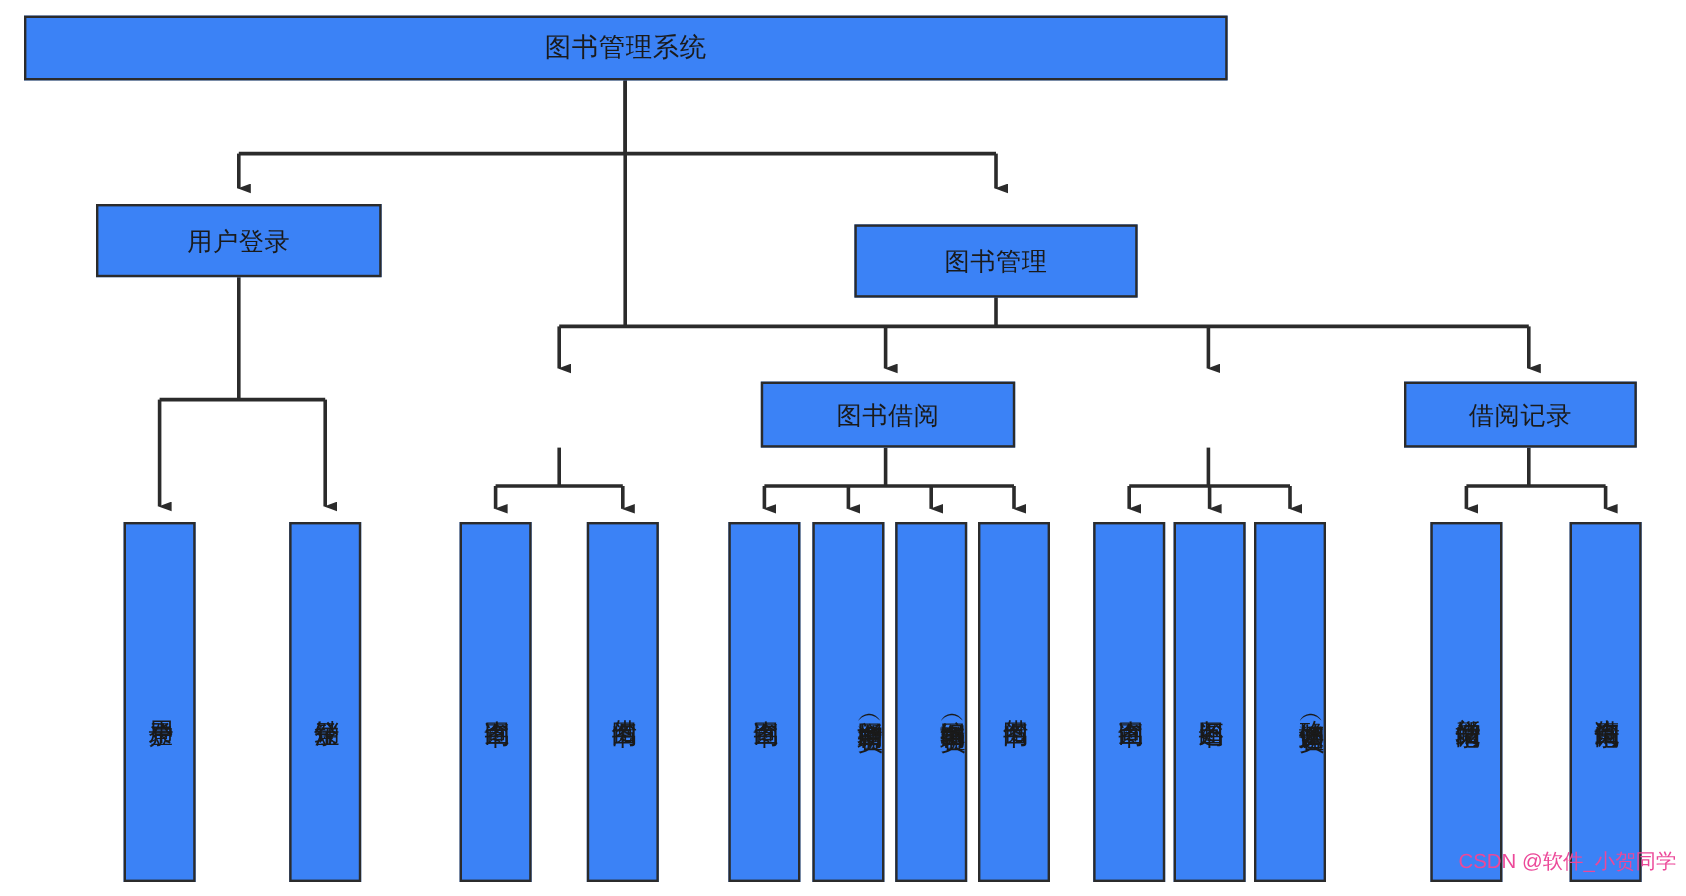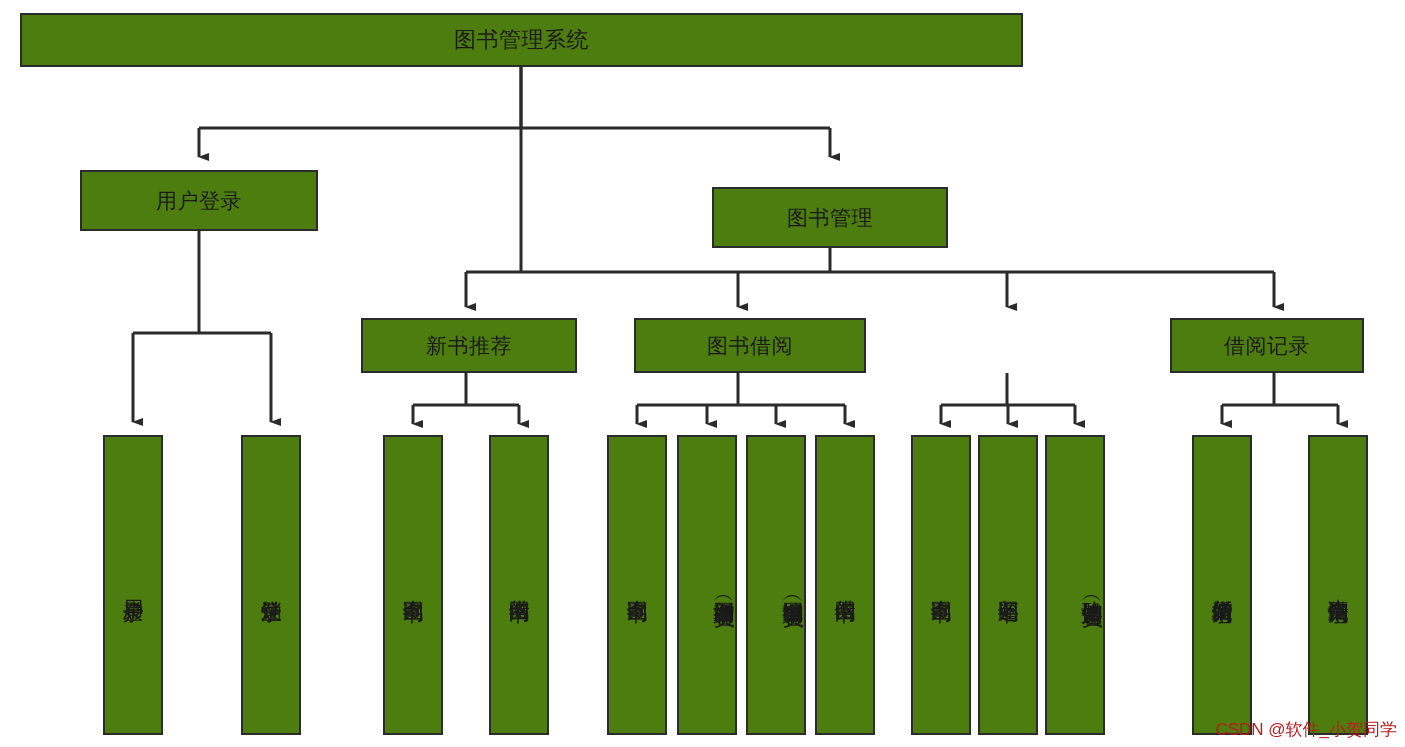--- a/index.html
+++ b/index.html
@@ -21,21 +21,21 @@
     position: absolute;
     left: 0;
     top: 0;
     width: 1405px;
     height: 747px;
     pointer-events: none;
   }
   .node {
     position: absolute;
     box-sizing: border-box;
-    background: #4d7c0f;
+    background: #3b82f6;
     border: 2px solid #2b2b2b;
     display: flex;
     align-items: center;
     justify-content: center;
     color: #1a1a1a;
   }
   .node-h {
     font-size: 21px;
     letter-spacing: 0.5px;
     white-space: nowrap;
@@ -53,23 +53,23 @@
     align-items: flex-start;
     padding-top: 6px;
   }
   .node-v.v-center {
     align-items: center;
     padding-top: 0;
   }
   .watermark {
     position: absolute;
     right: 8px;
-    bottom: 6px;
+    bottom: 18px;
     font-size: 17px;
-    color: #b91c1c;
+    color: #ec4899;
     white-space: nowrap;
     user-select: none;
   }
 </style>
 </head>
 <body>
 
 <div id="canvas">
 
   <svg id="edges" viewBox="0 0 1405 747" width="1405" height="747">
@@ -129,24 +129,21 @@
     <span>图书管理系统</span>
   </div>
 
   <div class="node node-h" style="left:80px; top:170px; width:238px; height:61px;">
     <span>用户登录</span>
   </div>
   <div class="node node-h" style="left:712px; top:187px; width:236px; height:61px;">
     <span>图书管理</span>
   </div>
 
-  <div class="node node-h" style="left:361px; top:318px; width:216px; height:55px;">
-    <span>新书推荐</span>
-  </div>
-  <div class="node node-h" style="left:634px; top:318px; width:232px; height:55px;">
+  <div class="node node-h" style="left:634px; top:318px; width:212px; height:55px;">
     <span>图书借阅</span>
   </div>
   <div class="node node-h" style="left:1170px; top:318px; width:194px; height:55px;">
     <span>借阅记录</span>
   </div>
 
   <div class="node node-v v-center" style="left:103px; top:435px; width:60px; height:300px;">
     <span>用户登录</span>
   </div>
   <div class="node node-v v-center" style="left:241px; top:435px; width:60px; height:300px;">

